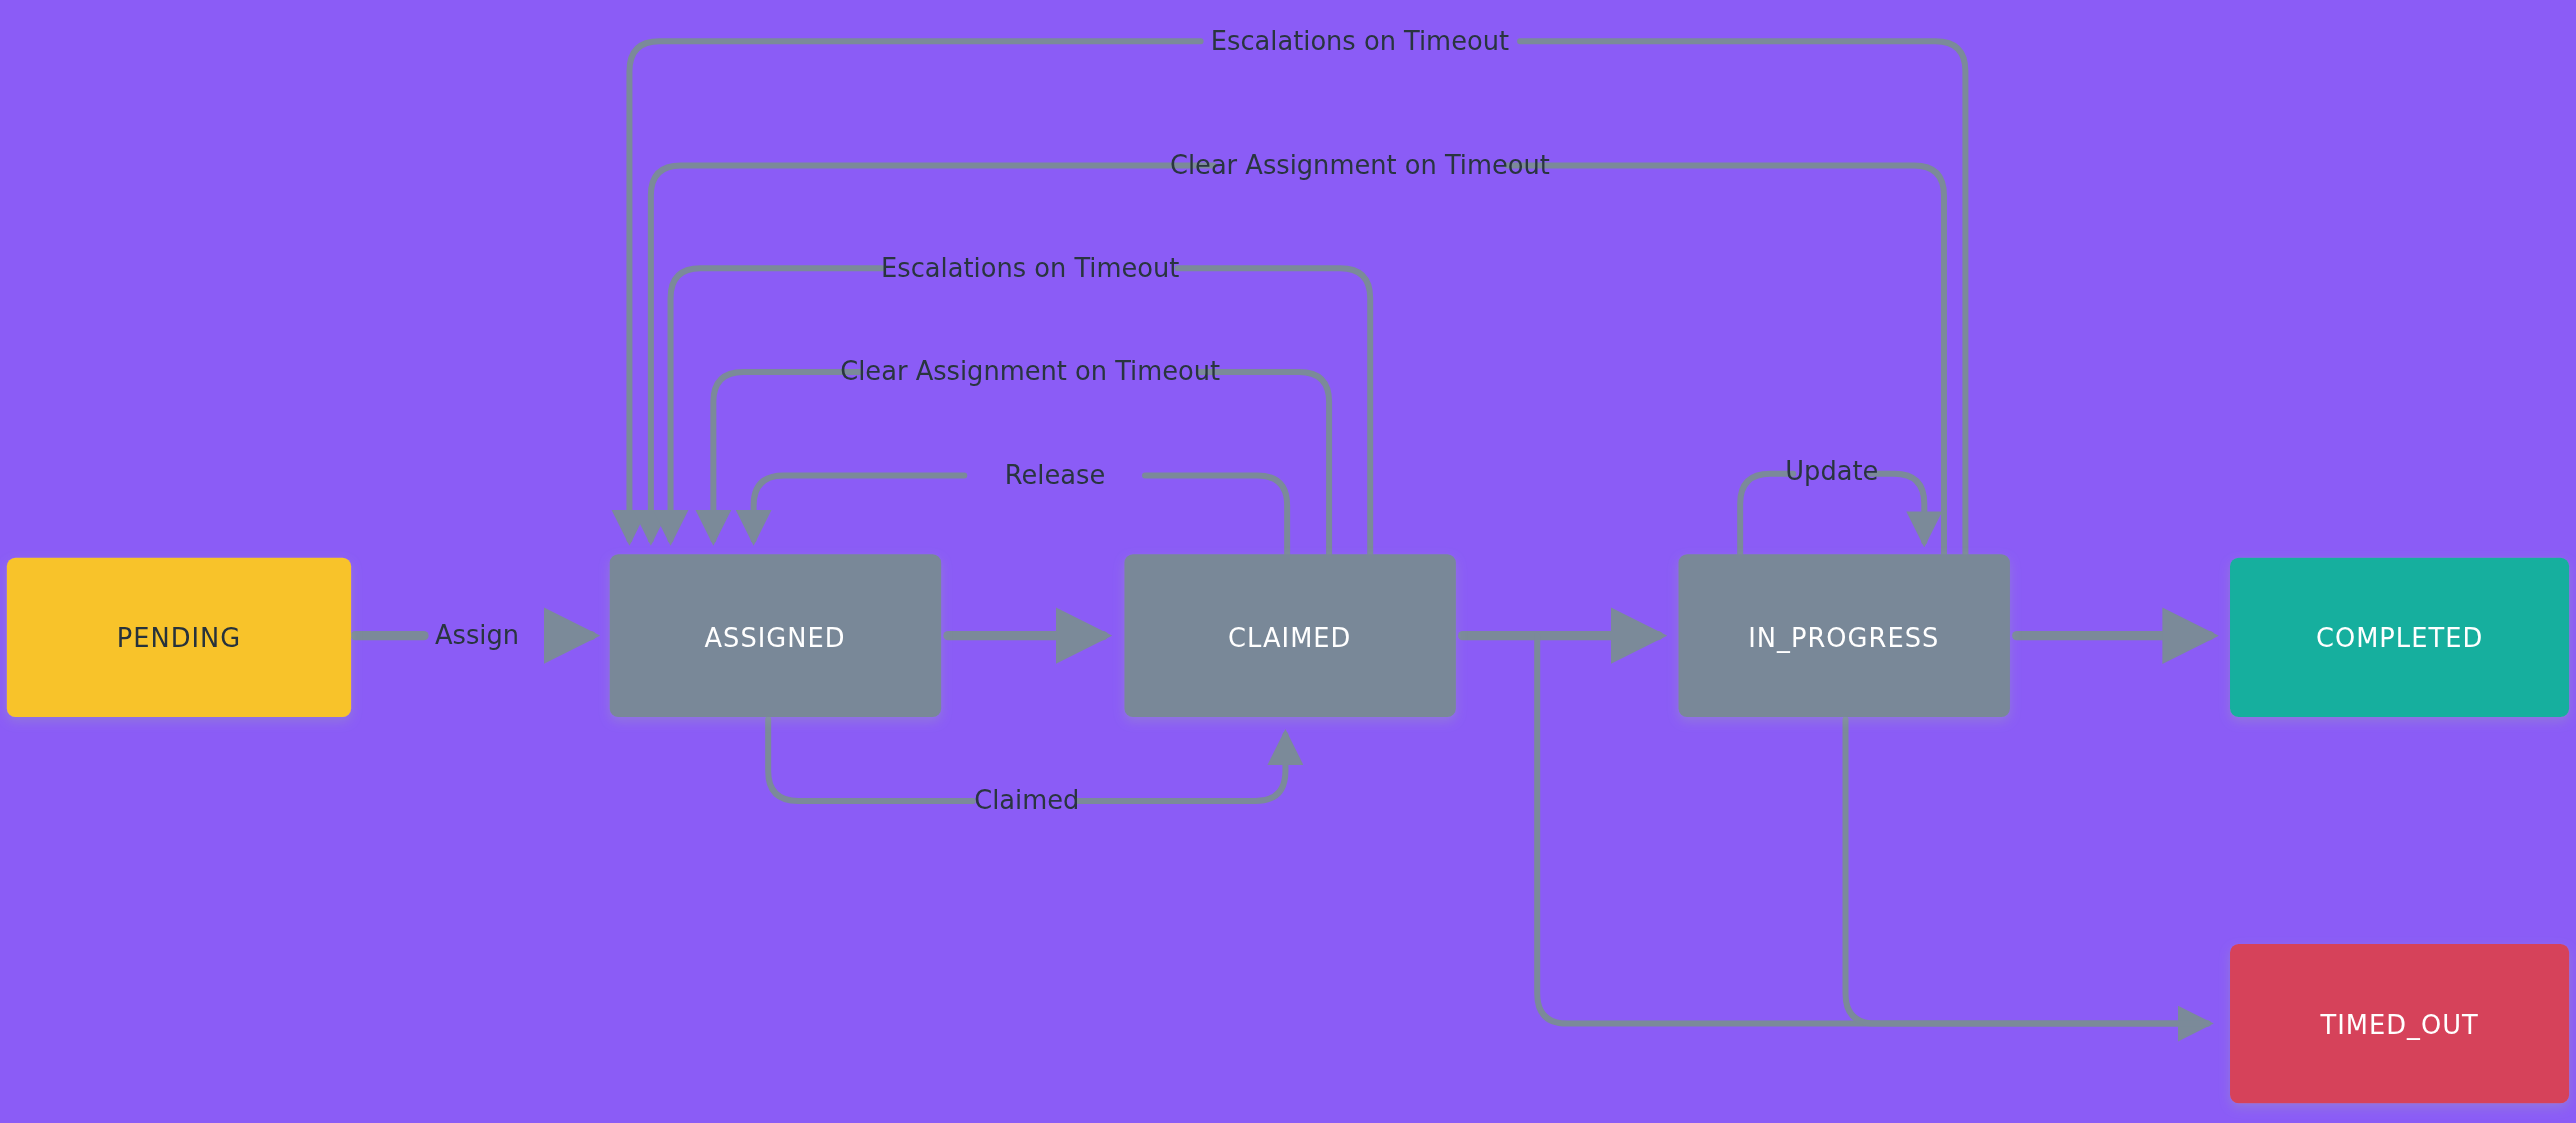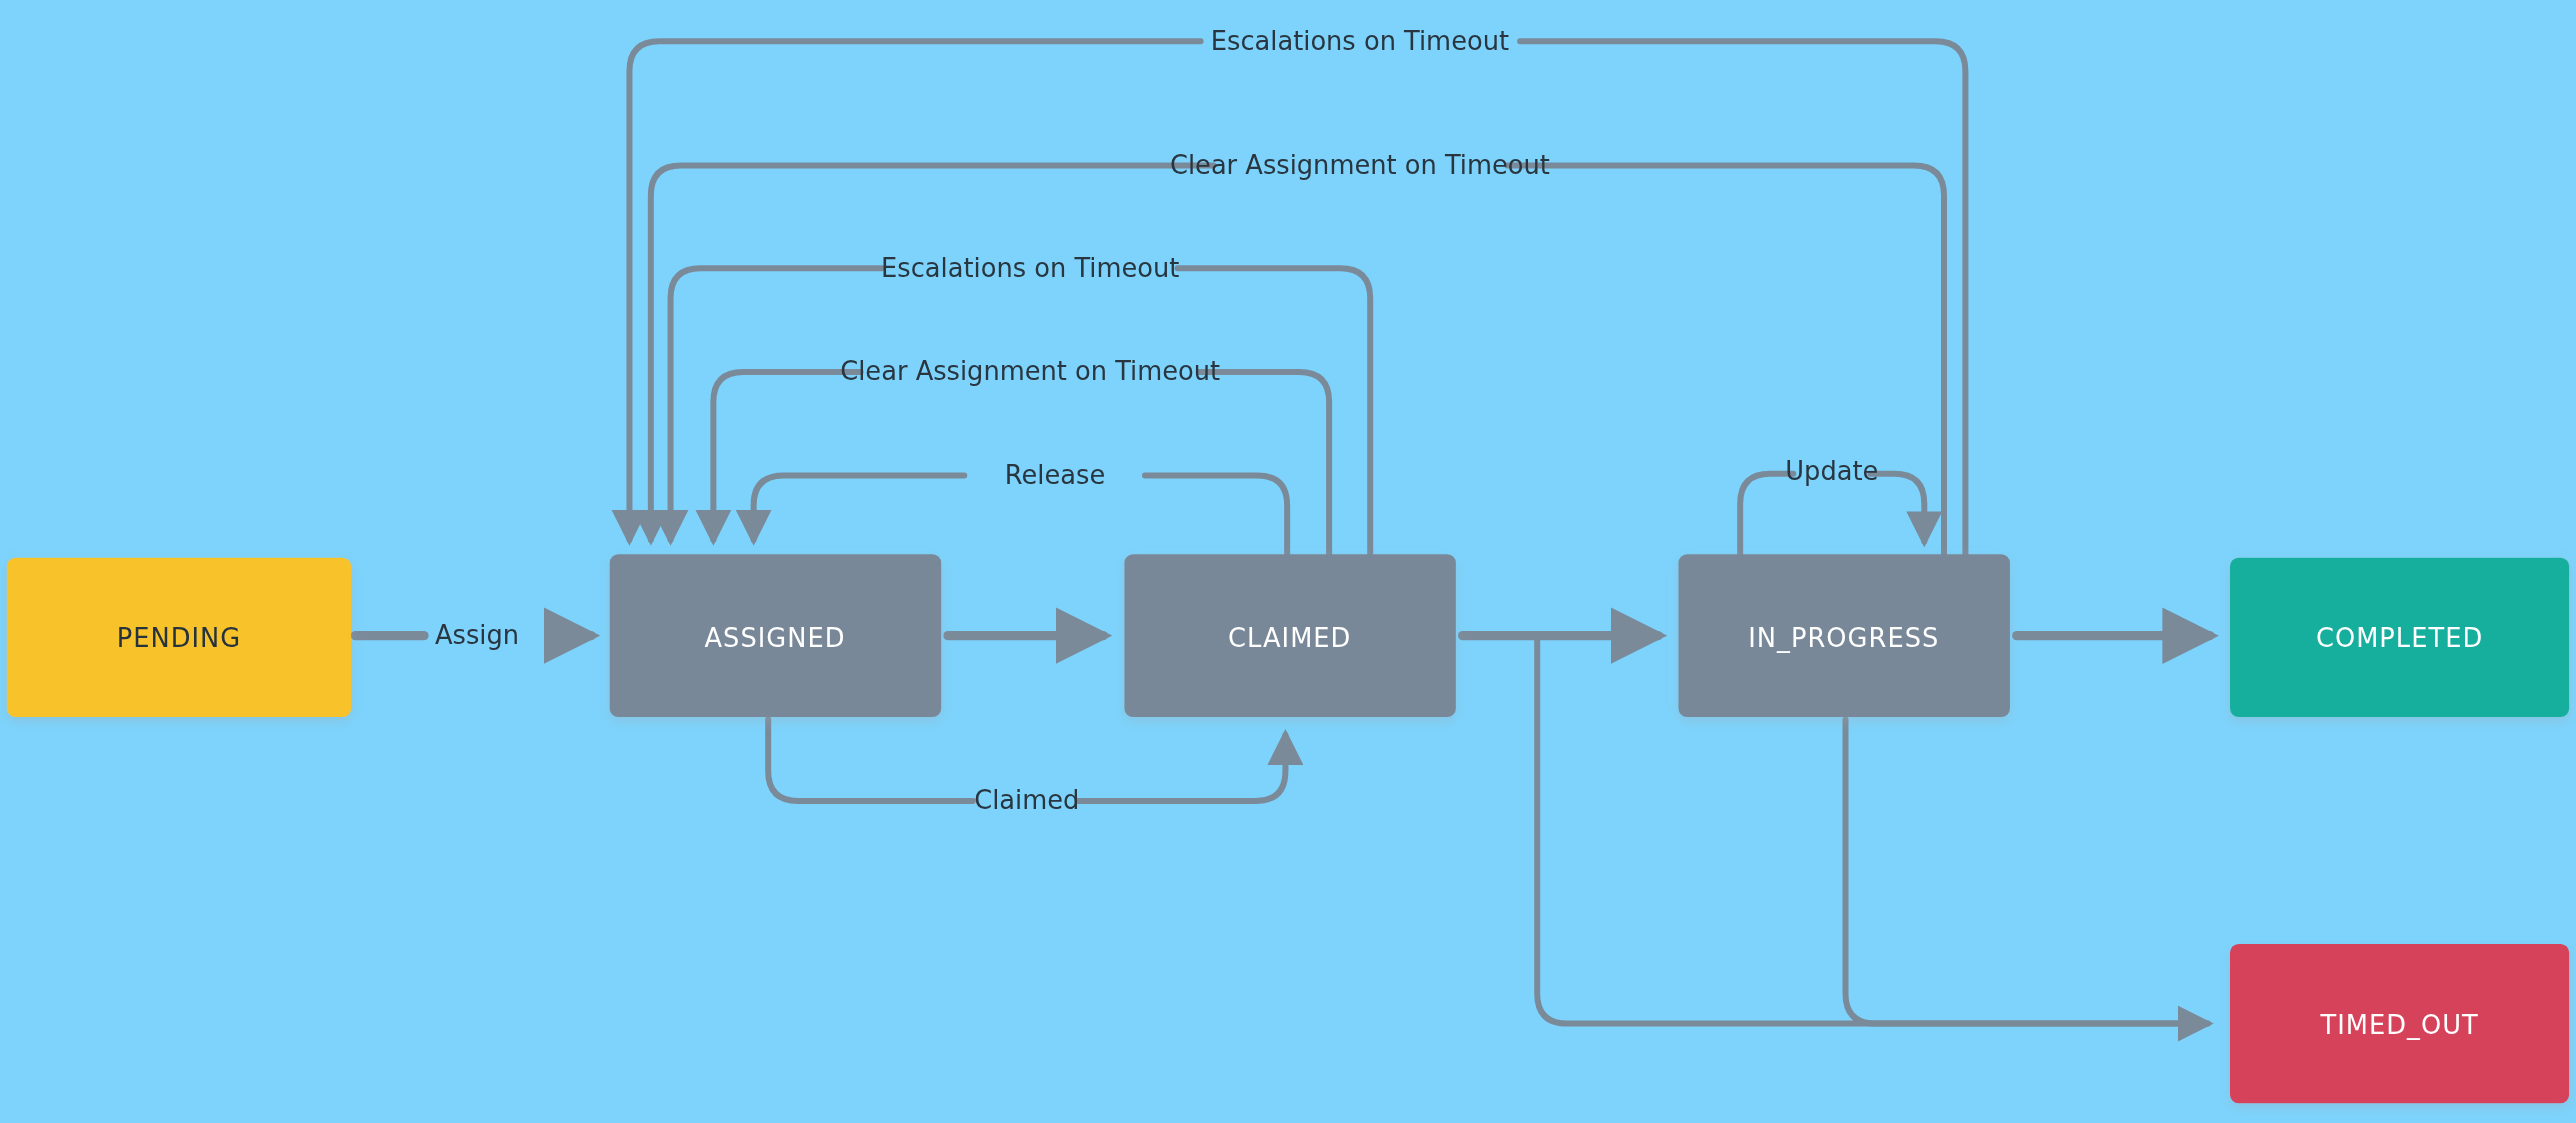--- a/index.html
+++ b/index.html
@@ -10,21 +10,21 @@
   body {
     width: 2576px;
     height: 1124px;
     overflow: hidden;
     font-family: "DejaVu Sans", "Liberation Sans", sans-serif;
   }
   #diagram-root {
     position: relative;
     width: 2576px;
     height: 1124px;
-    background: #7dd3fc;
+    background: #8b5cf6;
   }
   svg.diagram-svg {
     position: absolute;
     top: 0;
     left: 0;
     width: 2576px;
     height: 1124px;
     display: block;
   }
   .edge-path {

